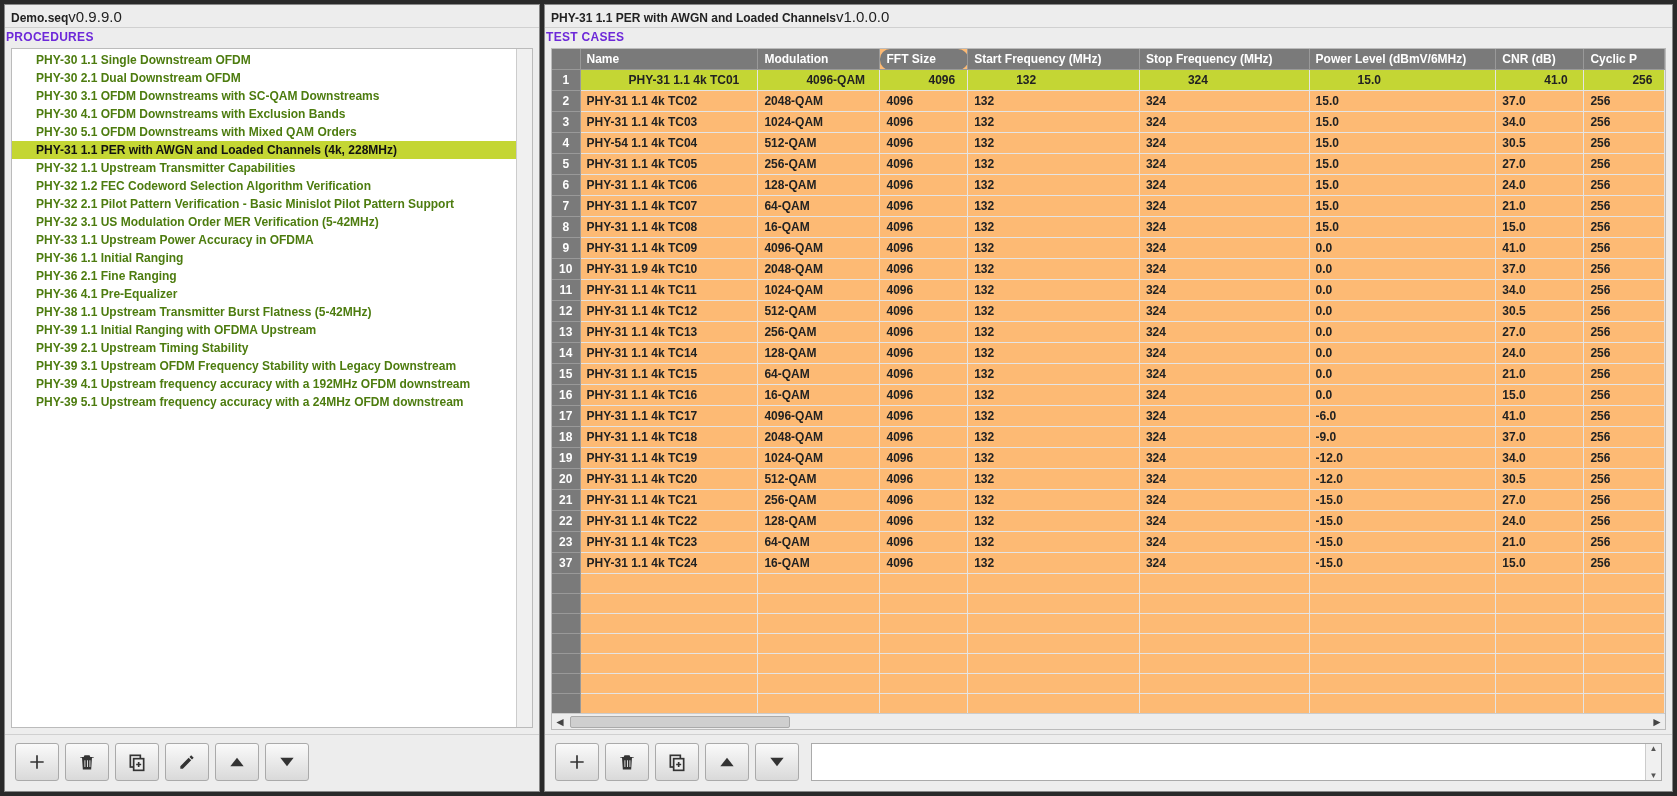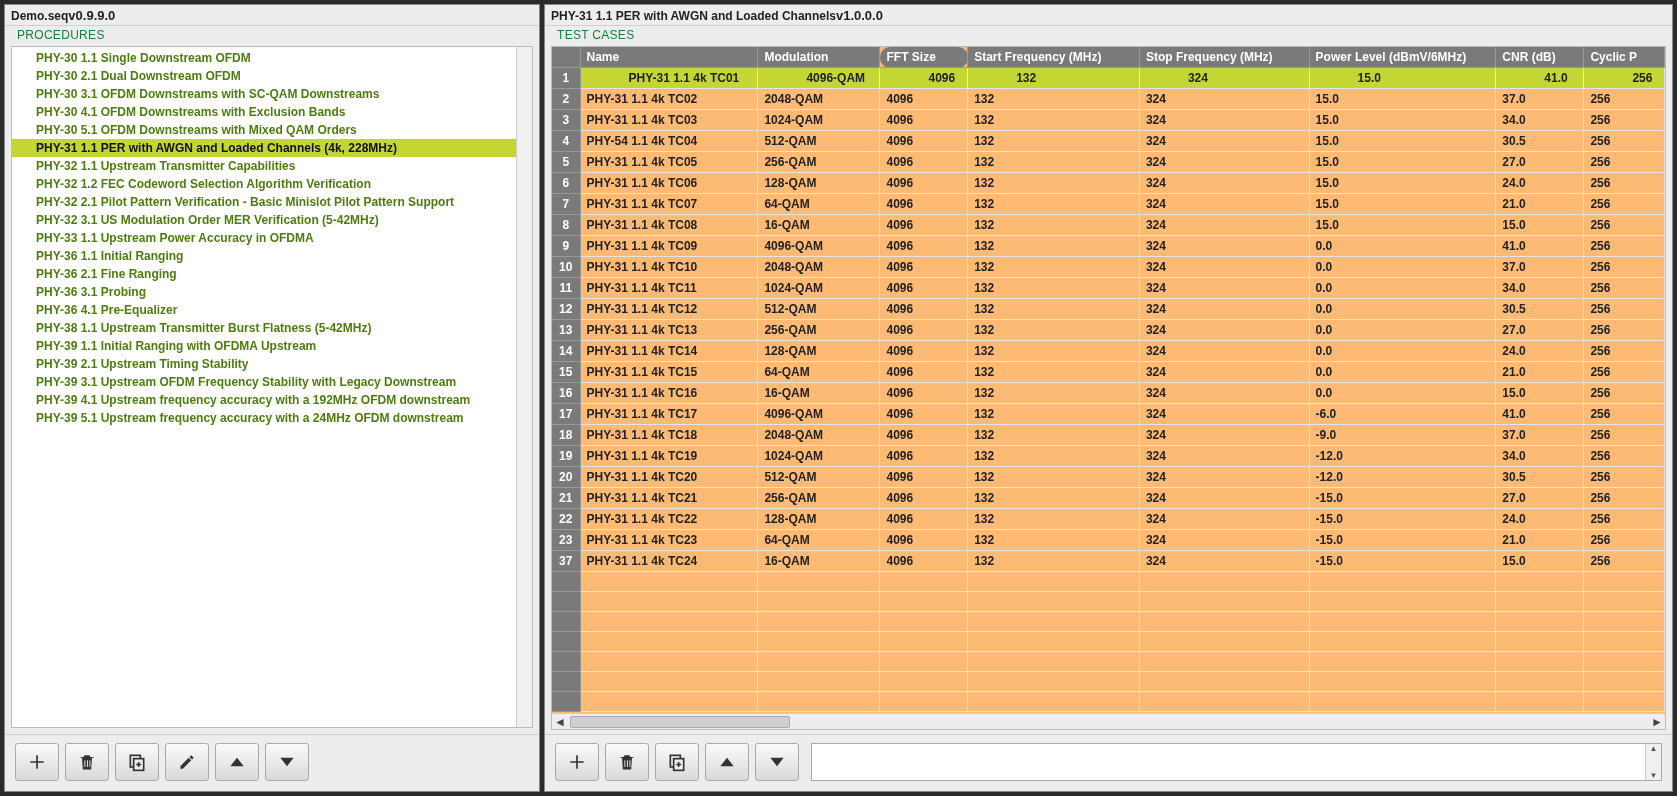--- a/index.html
+++ b/index.html
@@ -25,25 +25,25 @@
   .panel-header {
     padding: 3px 6px 2px 6px;
     font-weight: bold;
     font-size: 12px;
     display: flex;
     align-items: baseline;
     gap: 0;
     background: #ededed;
     border-bottom: 1px solid #d0d0d0;
   }
-  .panel-header .version { font-weight: bold; font-size: 13px; }
+  .panel-header .version { font-weight: normal; font-size: 15px; }
   .section-title {
-    padding: 2px 12px;
-    color: #15803d;
-    font-weight: normal;
+    padding: 2px 1px;
+    color: #6d28d9;
+    font-weight: bold;
     font-size: 12px;
     letter-spacing: 0.3px;
   }
   .list-container {
     flex: 1;
     background: #fff;
     margin: 2px 6px 6px 6px;
     border: 1px solid #bbb;
     overflow-y: auto;
     overflow-x: hidden;
@@ -201,21 +201,20 @@
         <div class="proc-item">PHY-30 4.1 OFDM Downstreams with Exclusion Bands</div>
         <div class="proc-item">PHY-30 5.1 OFDM Downstreams with Mixed QAM Orders</div>
         <div class="proc-item selected">PHY-31 1.1 PER with AWGN and Loaded Channels (4k, 228MHz)</div>
         <div class="proc-item">PHY-32 1.1 Upstream Transmitter Capabilities</div>
         <div class="proc-item">PHY-32 1.2 FEC Codeword Selection Algorithm Verification</div>
         <div class="proc-item">PHY-32 2.1 Pilot Pattern Verification - Basic Minislot Pilot Pattern Support</div>
         <div class="proc-item">PHY-32 3.1 US Modulation Order MER Verification (5-42MHz)</div>
         <div class="proc-item">PHY-33 1.1 Upstream Power Accuracy in OFDMA</div>
         <div class="proc-item">PHY-36 1.1 Initial Ranging</div>
         <div class="proc-item">PHY-36 2.1 Fine Ranging</div>
-        <div class="proc-item">PHY-36 3.1 Probing</div>
         <div class="proc-item">PHY-36 4.1 Pre-Equalizer</div>
         <div class="proc-item">PHY-38 1.1 Upstream Transmitter Burst Flatness (5-42MHz)</div>
         <div class="proc-item">PHY-39 1.1 Initial Ranging with OFDMA Upstream</div>
         <div class="proc-item">PHY-39 2.1 Upstream Timing Stability</div>
         <div class="proc-item">PHY-39 3.1 Upstream OFDM Frequency Stability with Legacy Downstream</div>
         <div class="proc-item">PHY-39 4.1 Upstream frequency accuracy with a 192MHz OFDM downstream</div>
         <div class="proc-item">PHY-39 5.1 Upstream frequency accuracy with a 24MHz OFDM downstream</div>
       </div>
     <div class="v-scrollbar"></div>
   </div>
@@ -374,21 +373,21 @@
               <td>4096-QAM</td>
               <td>4096</td>
               <td>132</td>
               <td>324</td>
               <td>0.0</td>
               <td>41.0</td>
               <td>256</td>
             </tr>
             <tr>
               <td class="rownum">10</td>
-              <td>PHY-31 1.1 4k TC10</td>
+              <td>PHY-31 1.9 4k TC10</td>
               <td>2048-QAM</td>
               <td>4096</td>
               <td>132</td>
               <td>324</td>
               <td>0.0</td>
               <td>37.0</td>
               <td>256</td>
             </tr>
             <tr>
               <td class="rownum">11</td>

